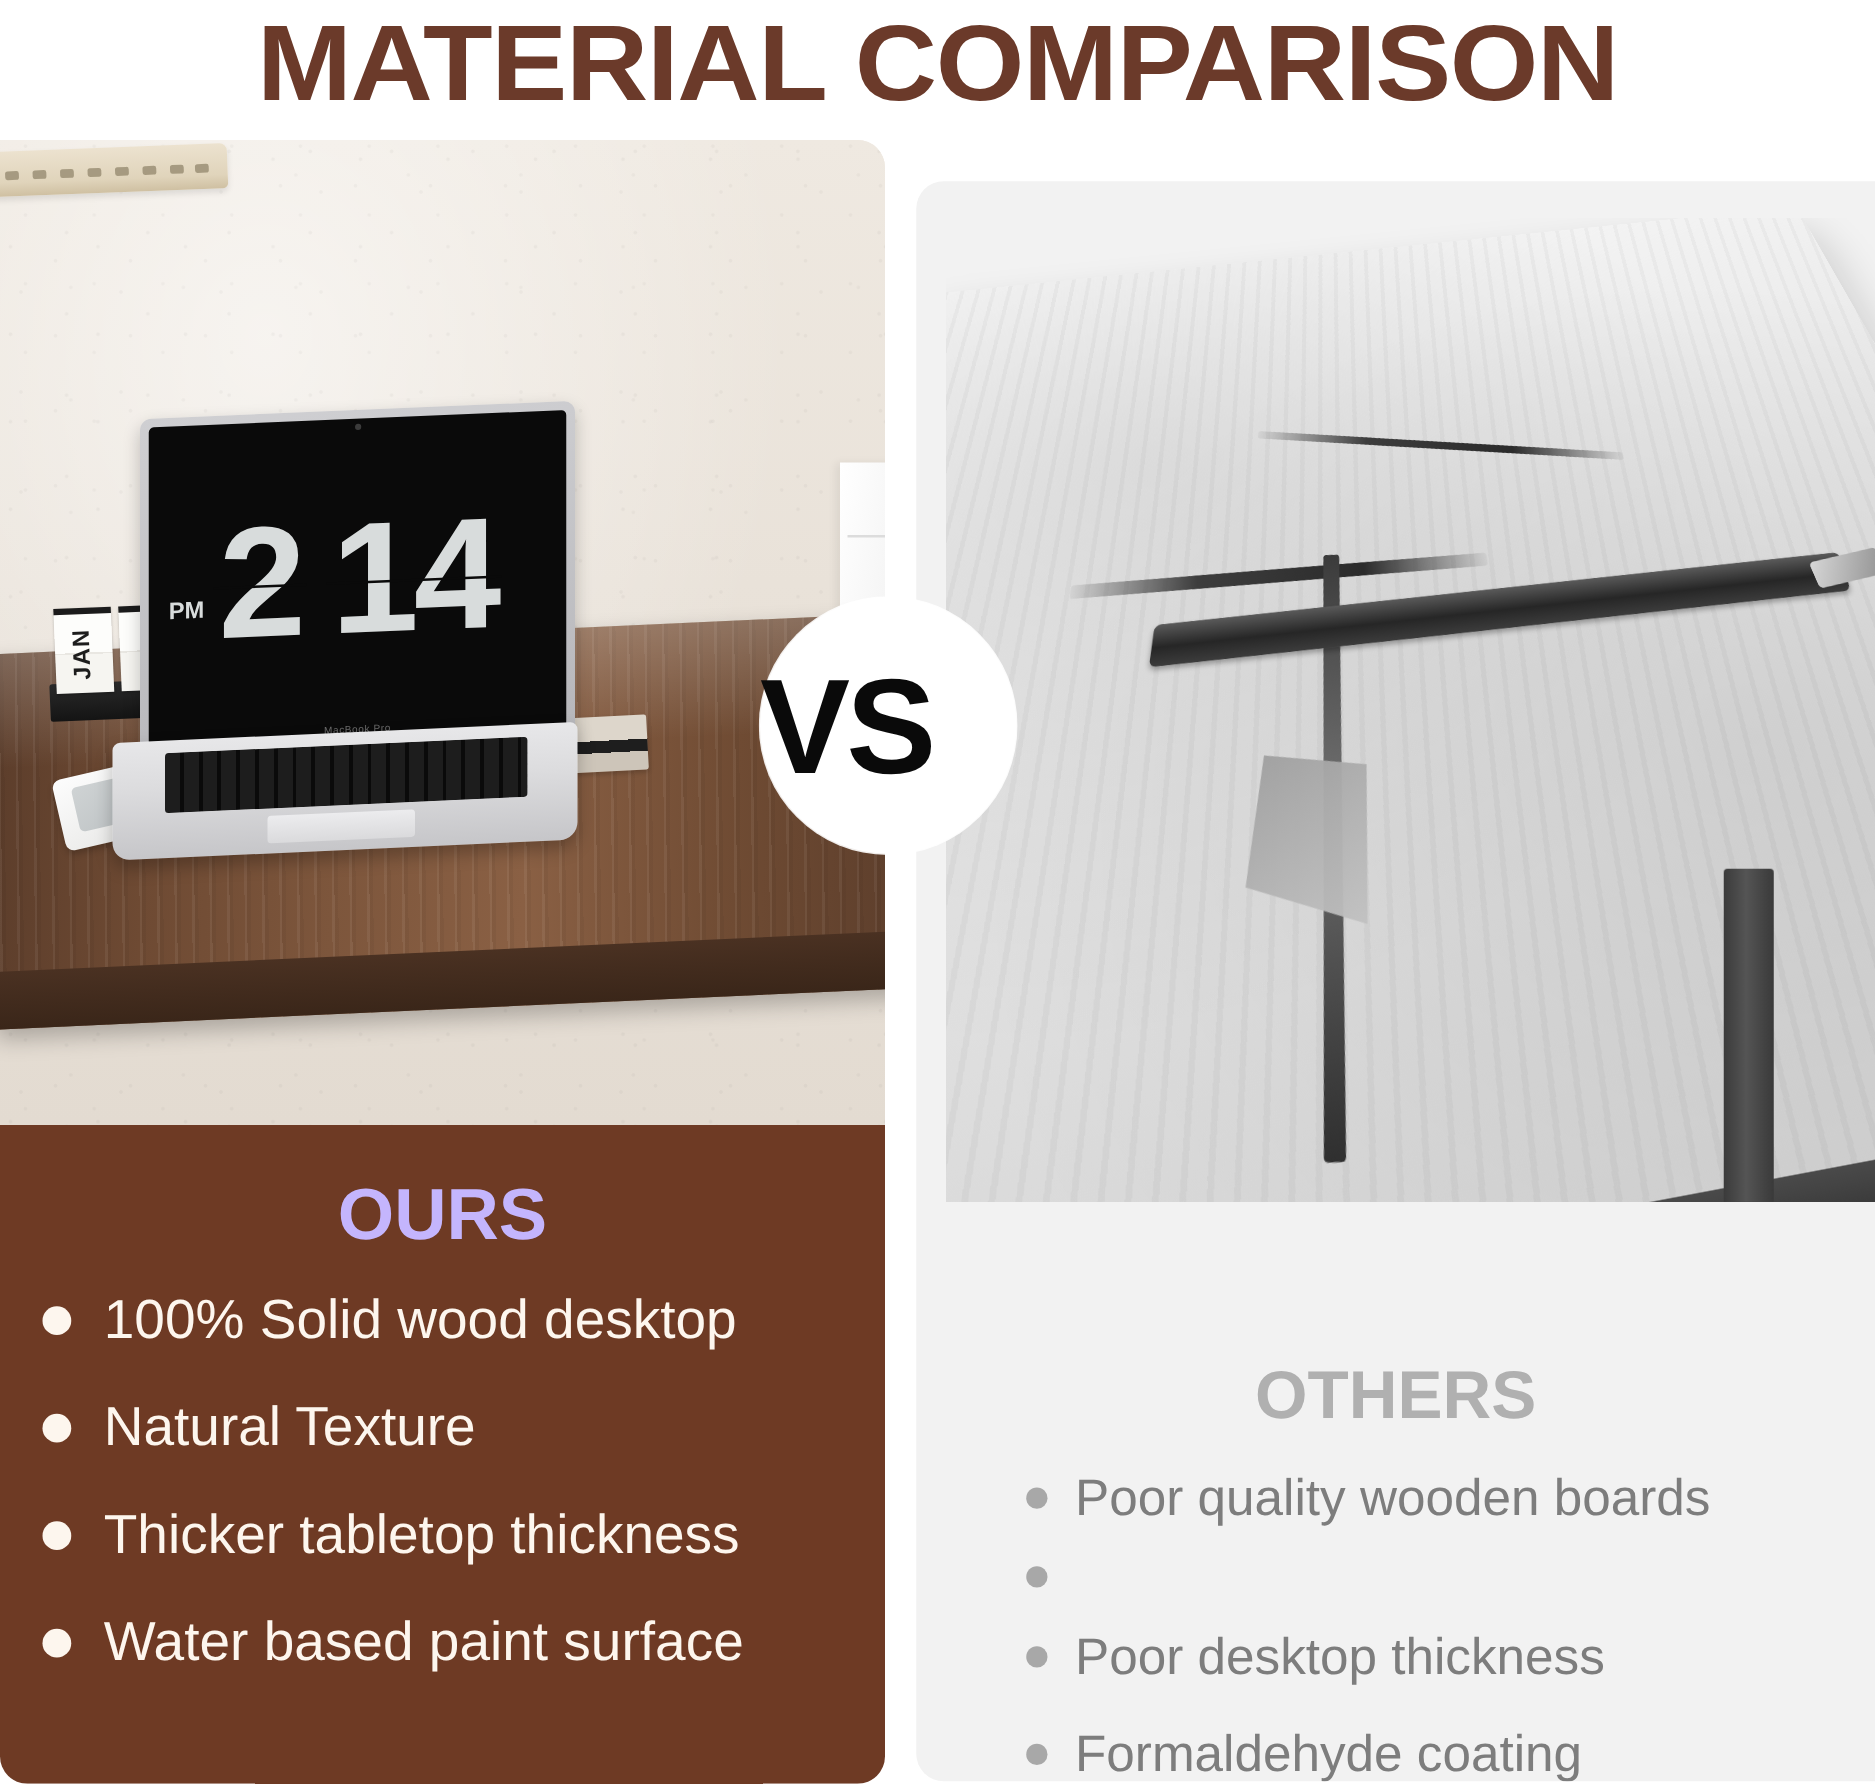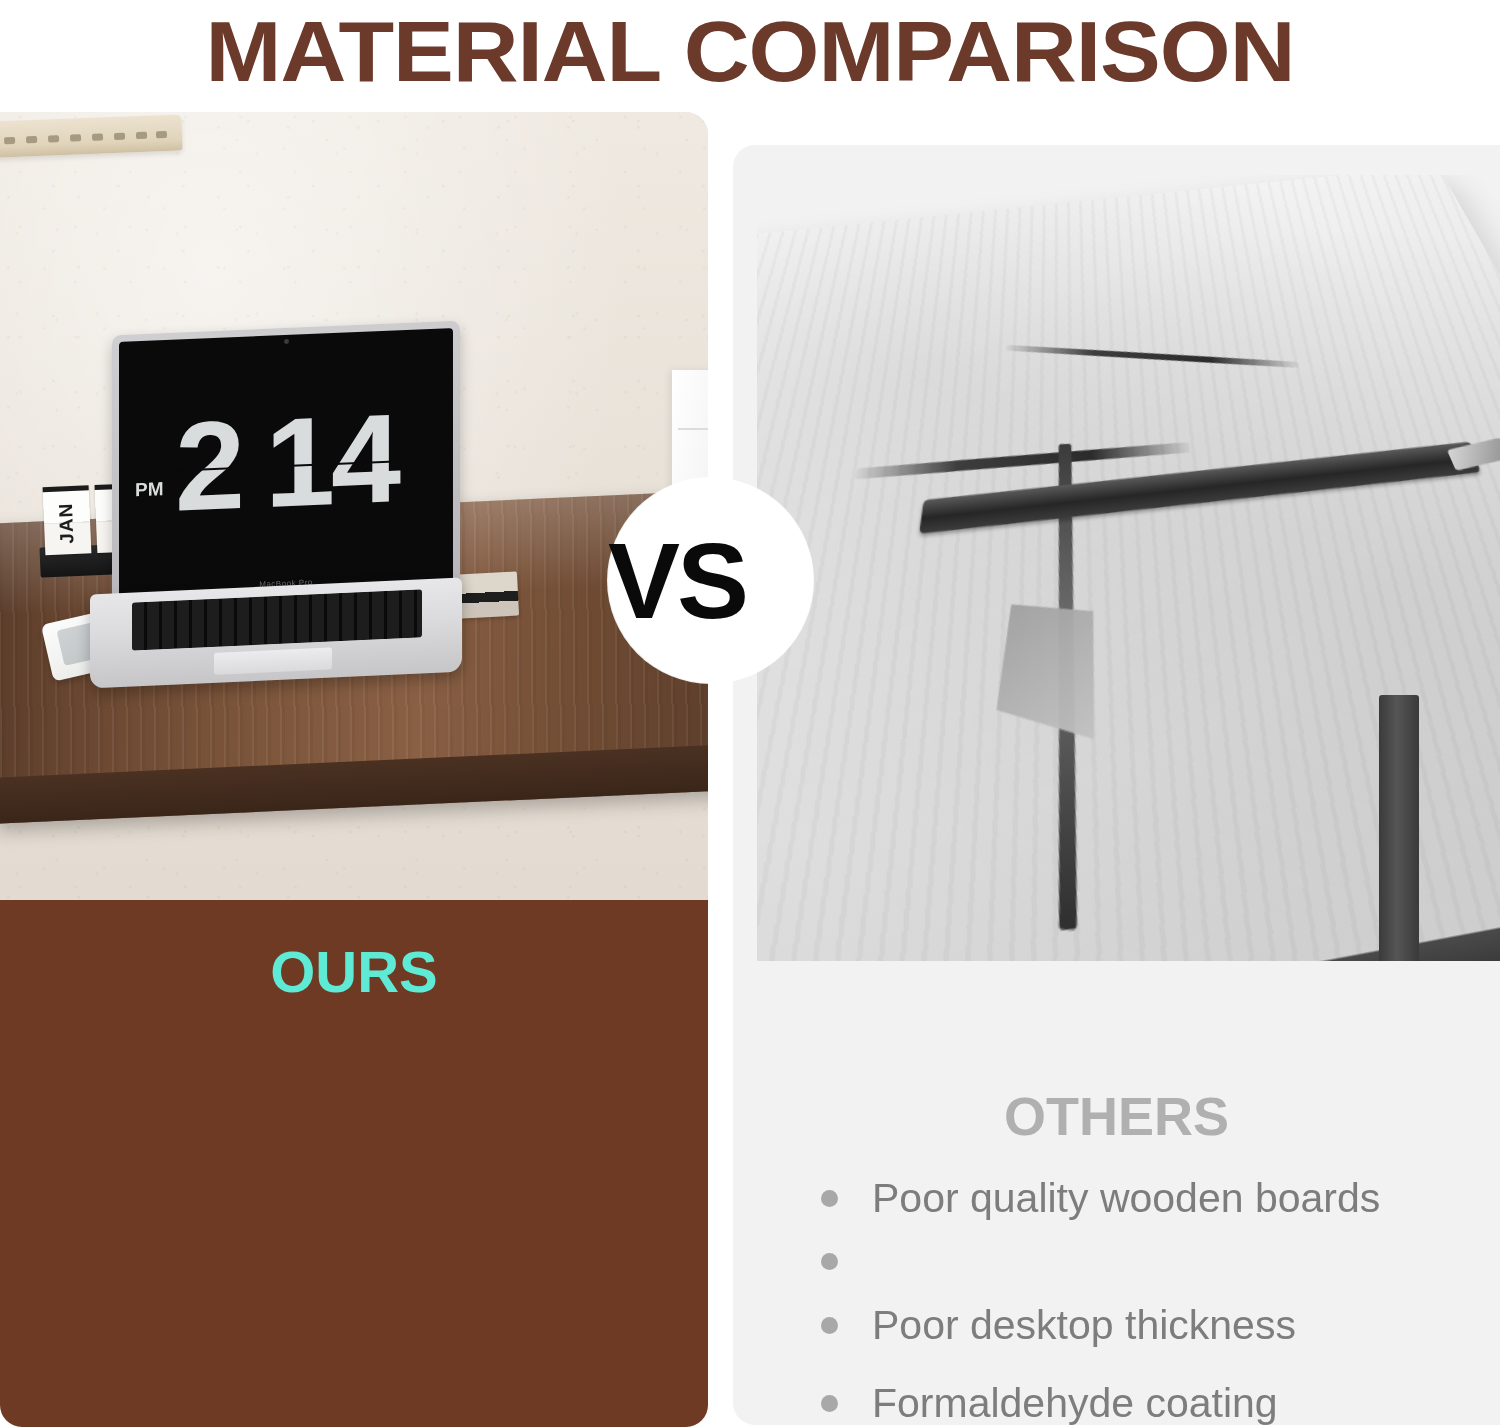--- a/index.html
+++ b/index.html
@@ -281,21 +281,21 @@
 
   
   .panel-ours{
     position:absolute; left:0; top:900px; width:708px; height:527px;
     background:#6E3A24;
     border-bottom-left-radius:22px;
     border-bottom-right-radius:22px;
   }
   .heading-ours{
     margin-top:38px; text-align:center;
-    color:#5eead4; font-size:58px; font-weight:bold; letter-spacing:0px;
+    color:#c4b5fd; font-size:58px; font-weight:bold; letter-spacing:0px;
   }
   .list-ours{ margin-top:26px; padding:0 26px 0 34px; list-style:none; }
   .list-ours li{
     display:flex; align-items:center; gap:26px;
     color:#fdf6ee; font-size:44px; line-height:50px;
     margin-bottom:36px;
   }
   .list-ours li .dot{
     flex:0 0 auto; width:23px; height:23px; border-radius:50%;
     background:#fdf6ee;
@@ -303,21 +303,21 @@
 
   .heading-others{
     position:absolute; left:0; top:940px; width:767px; text-align:center;
     color:#b0b0b0; font-size:54px; font-weight:bold;
   }
   .list-others{
     position:absolute; left:88px; top:1030px; width:660px;
     list-style:none;
   }
   .list-others li{
-    display:flex; align-items:center; gap:34px;
+    display:flex; align-items:center; gap:22px;
     color:#7d7d7d; font-size:41px; line-height:46px;
     margin-bottom:32px;
   }
   .list-others li .dot{
     flex:0 0 auto; width:17px; height:17px; border-radius:50%;
     background:#a8a8a8;
   }
 </style>
 </head>
 <body>
@@ -413,19 +413,37 @@
       </li>
       <li>
         <span class="dot"></span>
         <span>Formaldehyde coating</span>
       </li>
     </ul>
   </div>
 
   <div class="panel-ours">
     <div class="heading-ours">OURS</div>
+    <ul class="list-ours">
+      <li>
+        <span class="dot"></span>
+        <span>100% Solid wood desktop</span>
+      </li>
+      <li>
+        <span class="dot"></span>
+        <span>Natural Texture</span>
+      </li>
+      <li>
+        <span class="dot"></span>
+        <span>Thicker tabletop thickness</span>
+      </li>
+      <li>
+        <span class="dot"></span>
+        <span>Water based paint surface</span>
+      </li>
+    </ul>
   </div>
 
   <div class="vs">
     <span>VS</span>
   </div>
 
 </div>
 
 </body></html>

